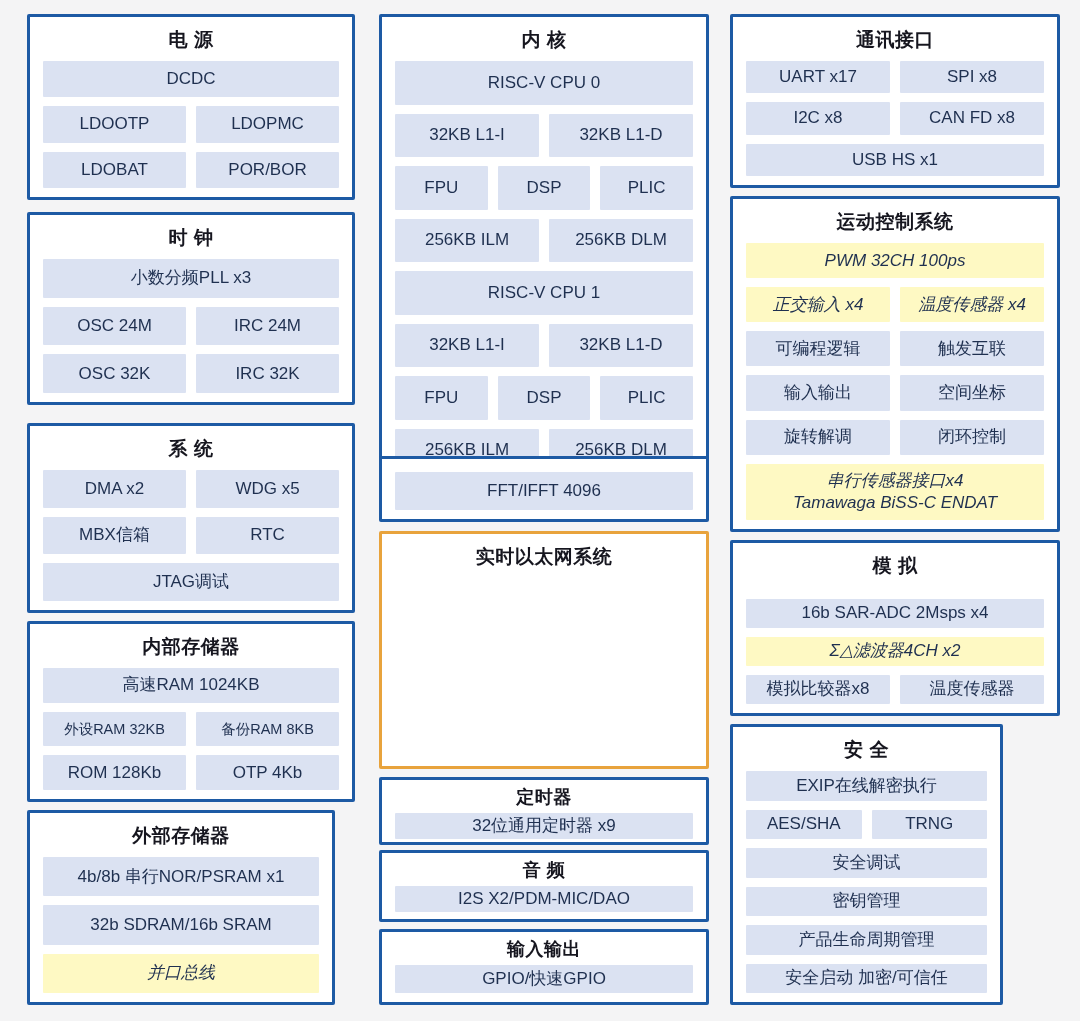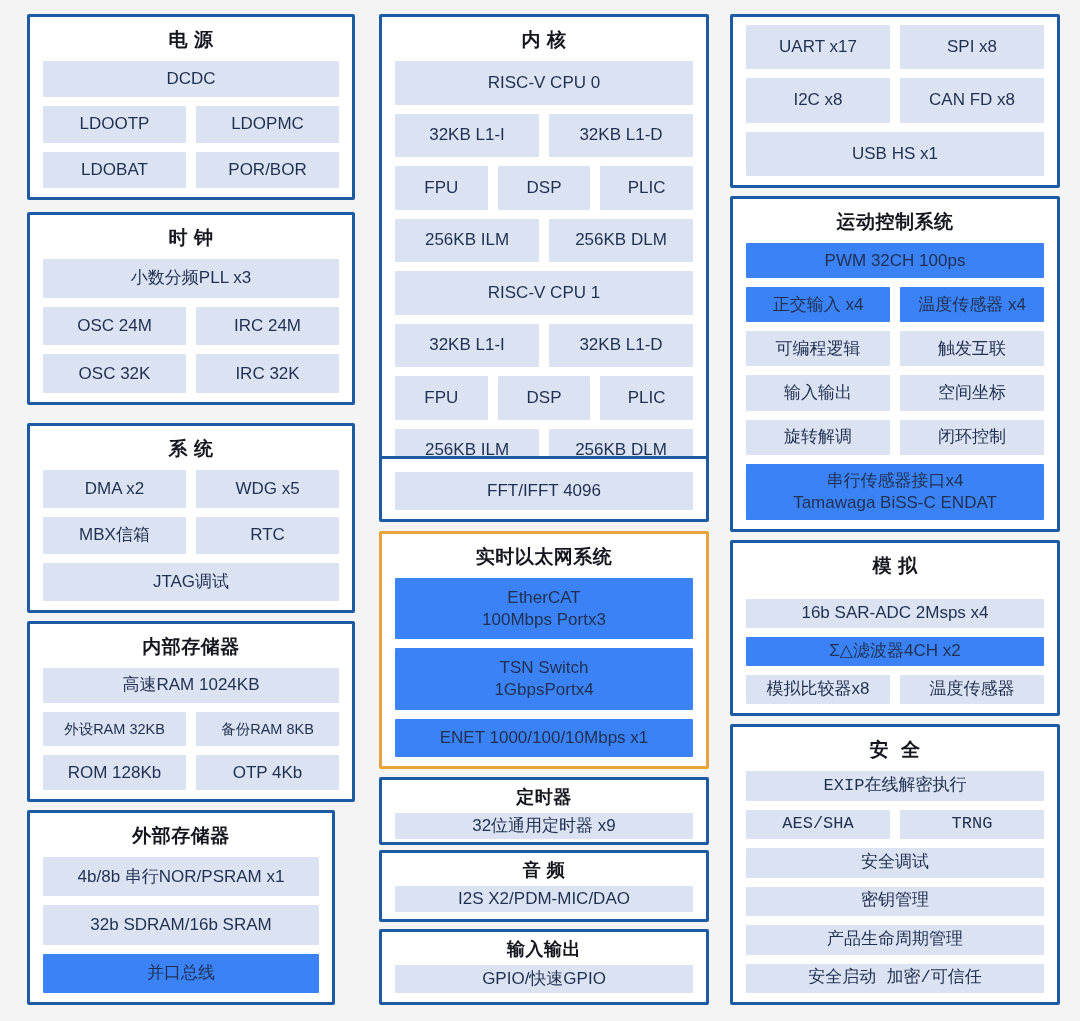--- a/index.html
+++ b/index.html
@@ -28,21 +28,21 @@
   .compact .box-title { padding: 1px 0 4px; font-size: 18px; }
   .rows { flex: 1 1 auto; display: flex; flex-direction: column; gap: 9px; }
   .row { flex: 1 1 0; display: flex; gap: 10px; }
   .row.tall { flex-grow: 1.6; }
   .cell {
     flex: 1 1 0; display: flex; align-items: center; justify-content: center;
     text-align: center; background: #dbe2f2; color: #1f3050;
     font-size: 17px; line-height: 1.3; white-space: pre-line; border-radius: 1px;
     padding: 2px 4px;
   }
-  .cell.orange { background: #3b82f6; }
+  .cell.orange { background: #fef9c3; font-style: italic; }
   .cell.small { font-size: 14.5px; }
 </style>
 </head>
 <body>
 
 <div id="canvas">
     <div class="box" style="left: 27px; top: 14px; width: 328px; height: 186px;">
       <div class="box-title">电 源</div>
       <div class="rows">
         <div class="row">
@@ -159,33 +159,20 @@
     </div>
     <div class="box notitle" style="left: 379px; top: 456px; width: 330px; height: 66px;">
       <div class="rows">
         <div class="row">
           <div class="cell">FFT/IFFT 4096</div>
         </div>
       </div>
     </div>
     <div class="box frame-orange" style="left: 379px; top: 531px; width: 330px; height: 238px;">
       <div class="box-title bold">实时以太网系统</div>
-      <div class="rows">
-        <div class="row tall">
-          <div class="cell orange">EtherCAT
-100Mbps Portx3</div>
-        </div>
-        <div class="row tall">
-          <div class="cell orange">TSN Switch
-1GbpsPortx4</div>
-        </div>
-        <div class="row">
-          <div class="cell orange">ENET 1000/100/10Mbps x1</div>
-        </div>
-      </div>
     </div>
     <div class="box compact" style="left: 379px; top: 777px; width: 330px; height: 68px; justify-content: space-between;">
       <div class="box-title">定时器</div>
       <div class="rows">
         <div class="row">
           <div class="cell">32位通用定时器 x9</div>
         </div>
       </div>
     </div>
     <div class="box compact" style="left: 379px; top: 850px; width: 330px; height: 72px;">
@@ -198,20 +185,21 @@
     </div>
     <div class="box compact" style="left: 379px; top: 929px; width: 330px; height: 76px;">
       <div class="box-title">输入输出</div>
       <div class="rows">
         <div class="row">
           <div class="cell">GPIO/快速GPIO</div>
         </div>
       </div>
     </div>
     <div class="box" style="left: 730px; top: 14px; width: 330px; height: 174px;">
+      <div class="box-title">通讯接口</div>
       <div class="rows">
         <div class="row">
           <div class="cell">UART x17</div>
           <div class="cell">SPI x8</div>
         </div>
         <div class="row">
           <div class="cell">I2C x8</div>
           <div class="cell">CAN FD x8</div>
         </div>
         <div class="row">
@@ -255,21 +243,21 @@
         </div>
         <div class="row">
           <div class="cell orange">Σ△滤波器4CH x2</div>
         </div>
         <div class="row">
           <div class="cell">模拟比较器x8</div>
           <div class="cell">温度传感器</div>
         </div>
       </div>
     </div>
-    <div class="box" style="left: 730px; top: 724px; width: 330px; height: 281px; font-family: Liberation Mono, monospace;">
+    <div class="box" style="left: 730px; top: 724px; width: 273px; height: 281px;">
       <div class="box-title">安 全</div>
       <div class="rows">
         <div class="row">
           <div class="cell">EXIP在线解密执行</div>
         </div>
         <div class="row">
           <div class="cell">AES/SHA</div>
           <div class="cell">TRNG</div>
         </div>
         <div class="row">

